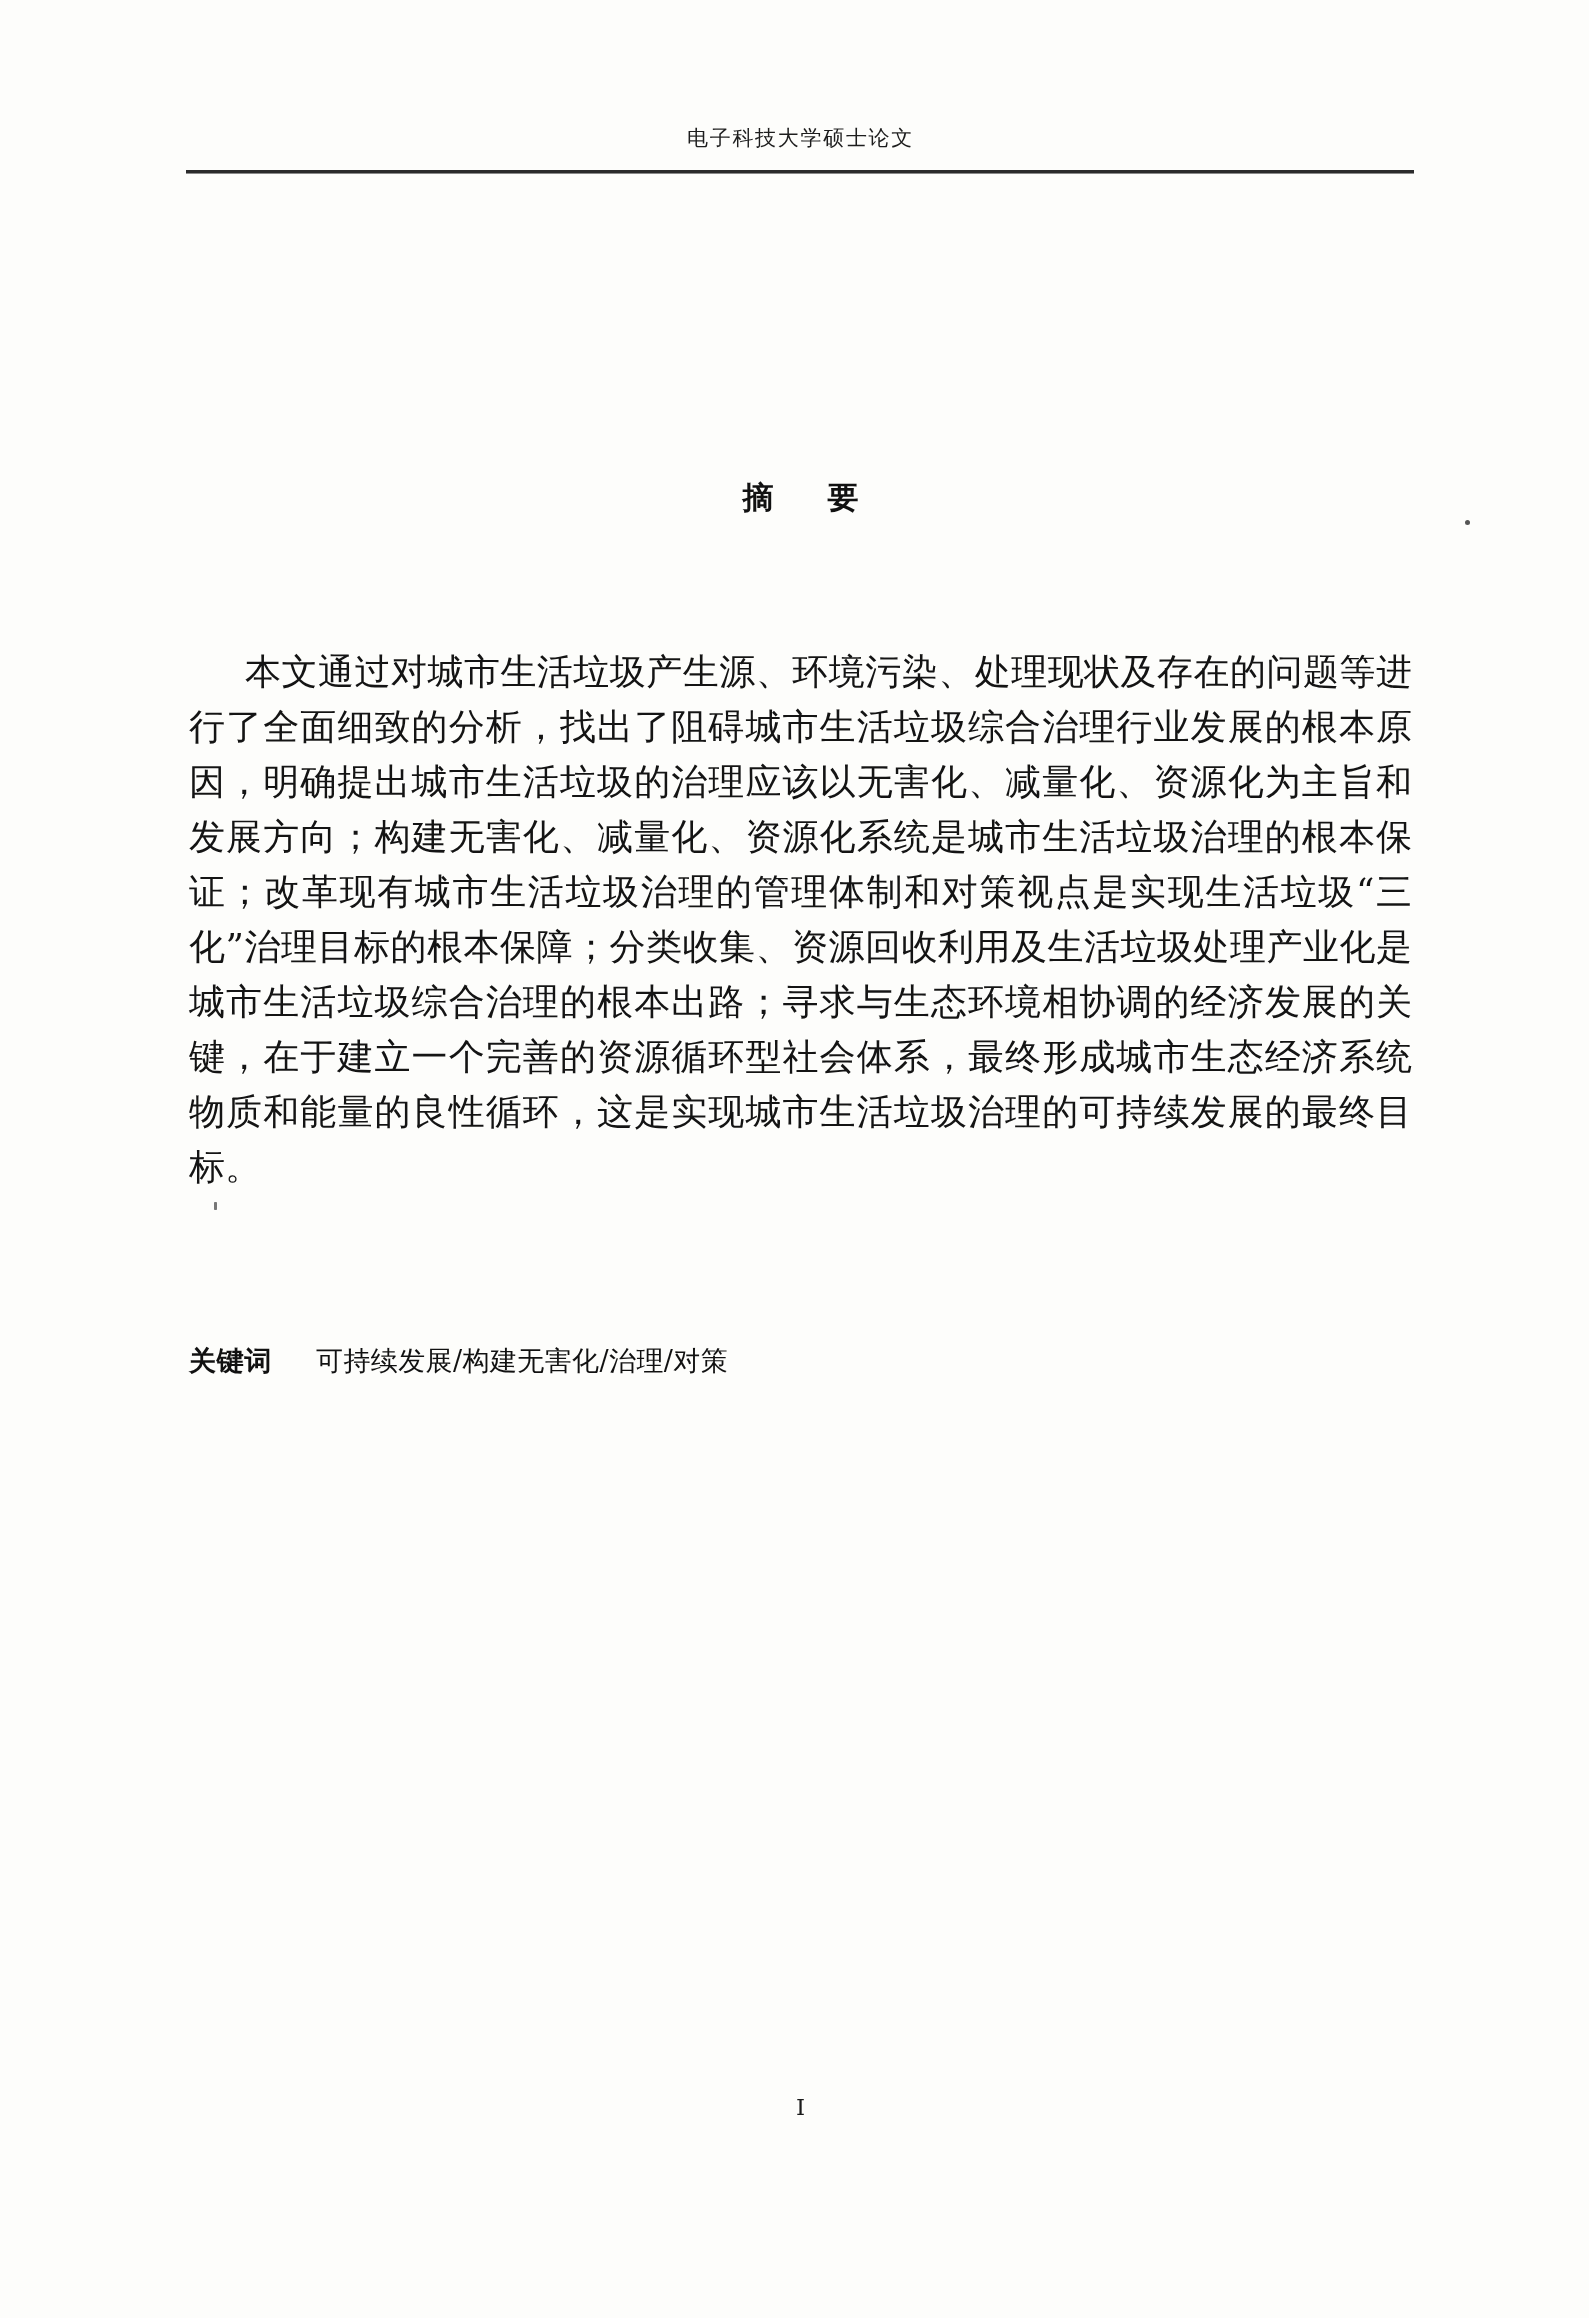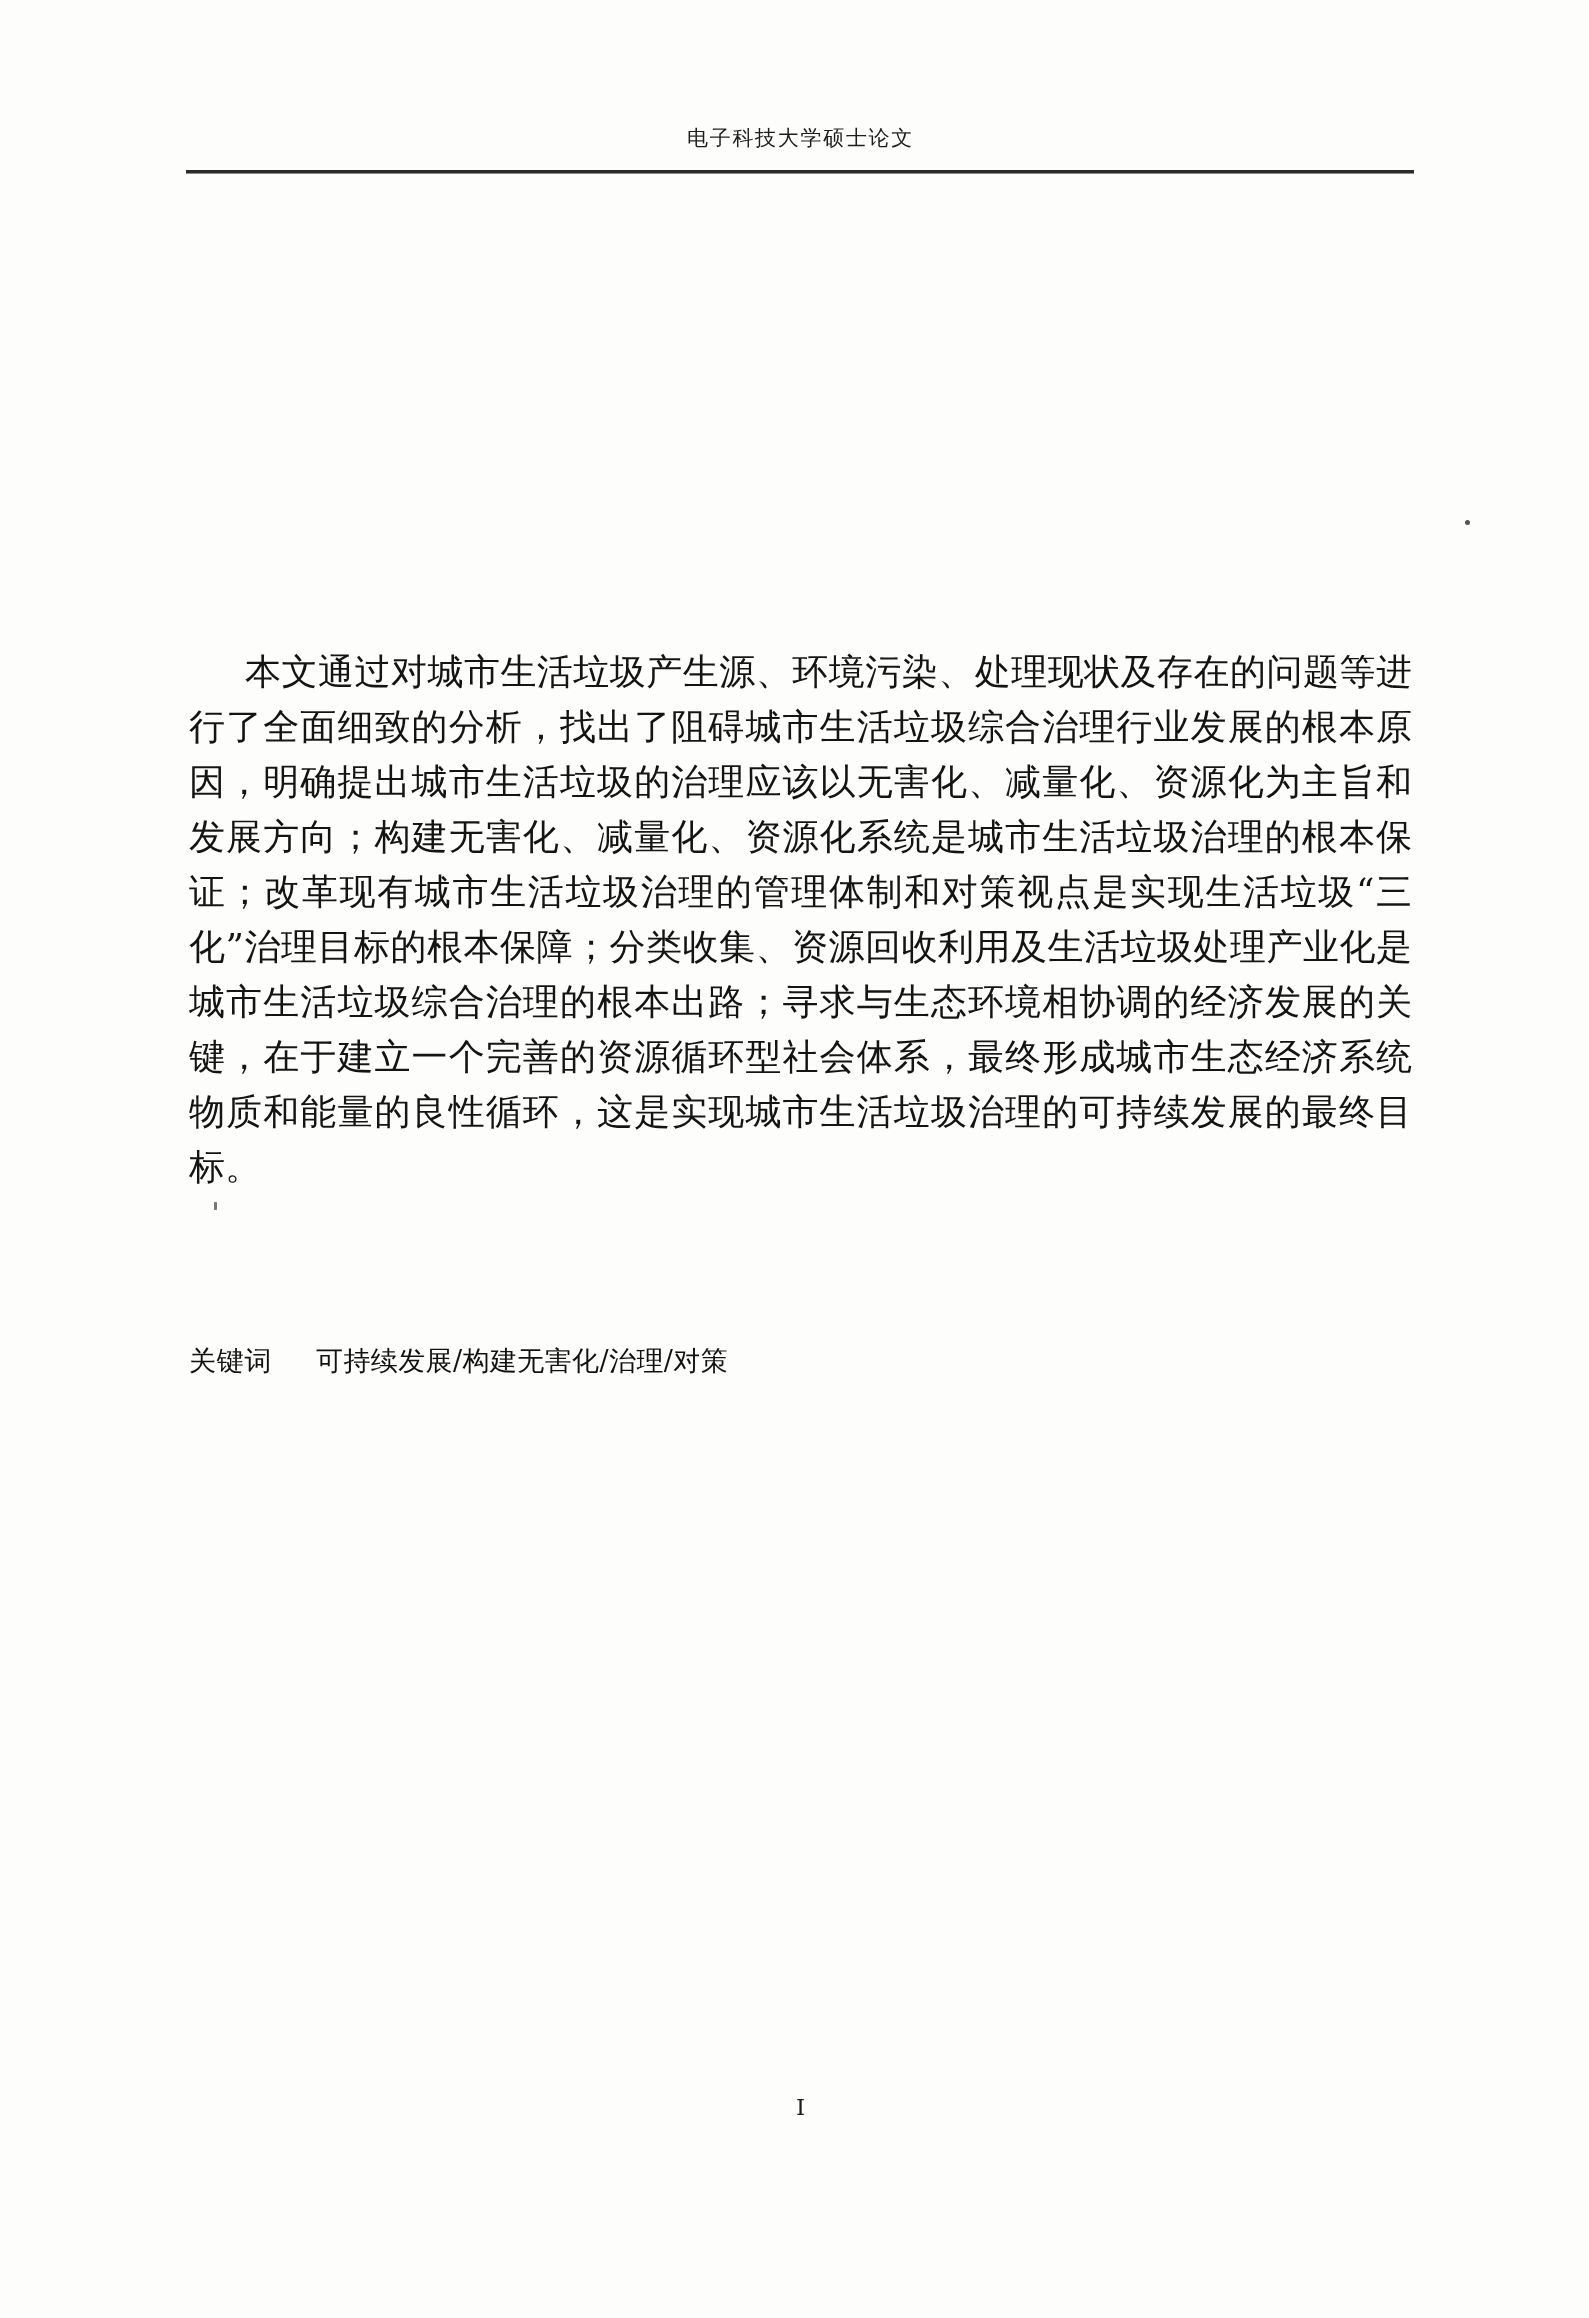--- a/index.html
+++ b/index.html
@@ -101,21 +101,21 @@
   .keywords {
     position: absolute;
     top: 1341px;
     left: 5px;
     width: 1223px;
     font-size: 27px;
     line-height: 40px;
     color: #111111;
   }
   .keywords .kw-label {
-    font-weight: normal;
+    font-weight: bold;
     letter-spacing: 0.8px;
   }
   .keywords .kw-value {
     margin-left: 35px;
     letter-spacing: 0.4px;
   }
   
   .page-number {
     position: absolute;
     top: 2094px;
@@ -139,20 +139,21 @@
 
 <div class="page">
   <div class="paper"></div>
 
   <div class="content">
 
     <div class="runhead">电子科技大学硕士论文</div>
     <div class="runhead-rule"></div>
 
 
+    <h2 class="section-heading">摘  要</h2>
 
     <p class="abstract">本文通过对城市生活垃圾产生源、环境污染、处理现状及存在的问题等进行了全面细致的分析，找出了阻碍城市生活垃圾综合治理行业发展的根本原因，明确提出城市生活垃圾的治理应该以无害化、减量化、资源化为主旨和发展方向；构建无害化、减量化、资源化系统是城市生活垃圾治理的根本保证；改革现有城市生活垃圾治理的管理体制和对策视点是实现生活垃圾“三化”治理目标的根本保障；分类收集、资源回收利用及生活垃圾处理产业化是城市生活垃圾综合治理的根本出路；寻求与生态环境相协调的经济发展的关键，在于建立一个完善的资源循环型社会体系，最终形成城市生态经济系统物质和能量的良性循环，这是实现城市生活垃圾治理的可持续发展的最终目标。</p>
 
     <div class="keywords">
       <span class="kw-label">关键词</span>
       <span class="kw-value">可持续发展/构建无害化/治理/对策</span>
     </div>
 
     <div class="page-number">I</div>
 

